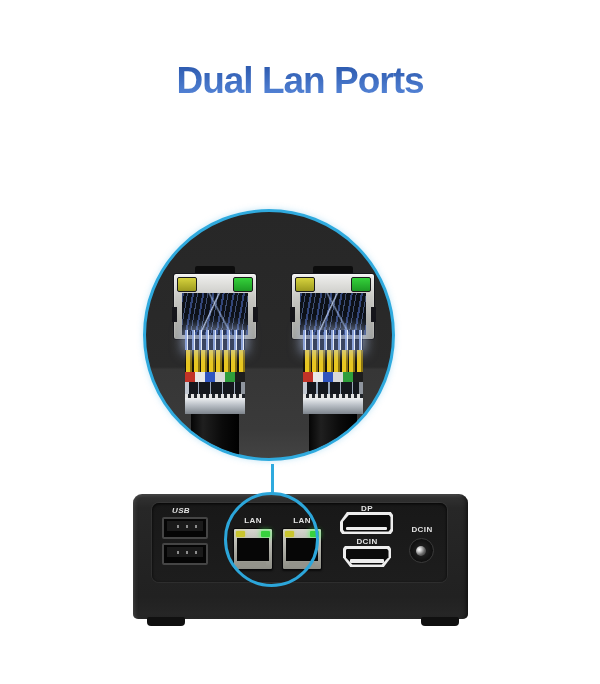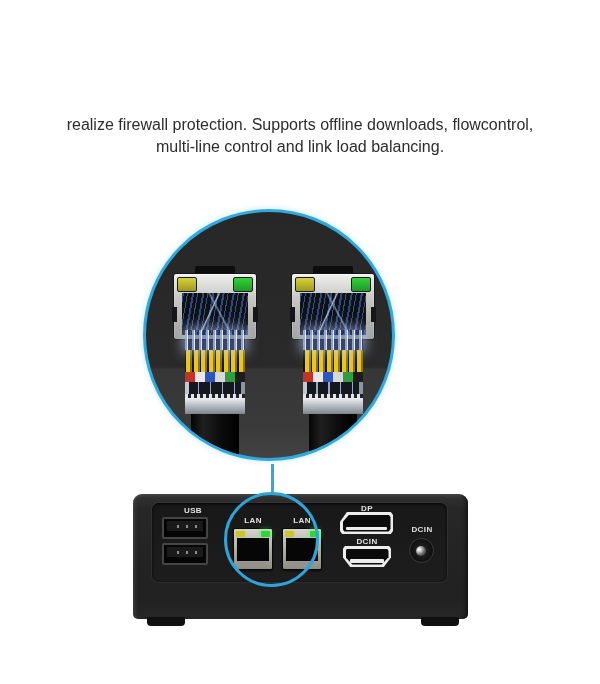--- a/index.html
+++ b/index.html
@@ -122,24 +122,21 @@
           background:radial-gradient(circle at 50% 50%, #1c1c1c 35%, #0d0d0d 75%);
           border:1px solid #3a3a3a; }
   .dcin .pin { position:absolute; left:6px; top:7px; width:10px; height:10px; border-radius:50%;
           background:radial-gradient(circle at 32% 35%, #ffffff 0%, #cfcfcf 22%, #6a6a6a 55%, #1a1a1a 100%); }
 </style>
 </head>
 <body>
 
 <div class="stage">
 
-  <div class="subtitle">
-    <div>realize firewall protection. Supports offline downloads, flowcontrol,</div>
-    <div>multi-line control and link load balancing.</div>
-  </div>
+  <div class="title">Dual Lan Ports</div>
 
   <div class="inset">
     <div class="zport left">
       <div class="ztab"></div>
       <div class="zframe">
         <div class="zled y"></div>
         <div class="zled g"></div>
         <div class="zwindow"></div>
         <div class="znotch l"></div>
         <div class="znotch r"></div>
@@ -187,21 +184,21 @@
         <div class="zcable"></div>
       </div>
     </div>
   </div>
 
   <div class="connector"></div>
 
   <div class="device">
     <div class="panel">
 
-      <div class="plabel" style="left:21px; top:3px; width:40px;">USB</div>
+      <div class="plabel" style="left:9px; top:3px; width:40px;font-style:italic;">USB</div>
       <div class="usb u1">
         <div class="tongue">
             <i></i>
           </div>
       </div>
       <div class="usb u2">
         <div class="tongue">
             <i></i>
           </div>
       </div>

